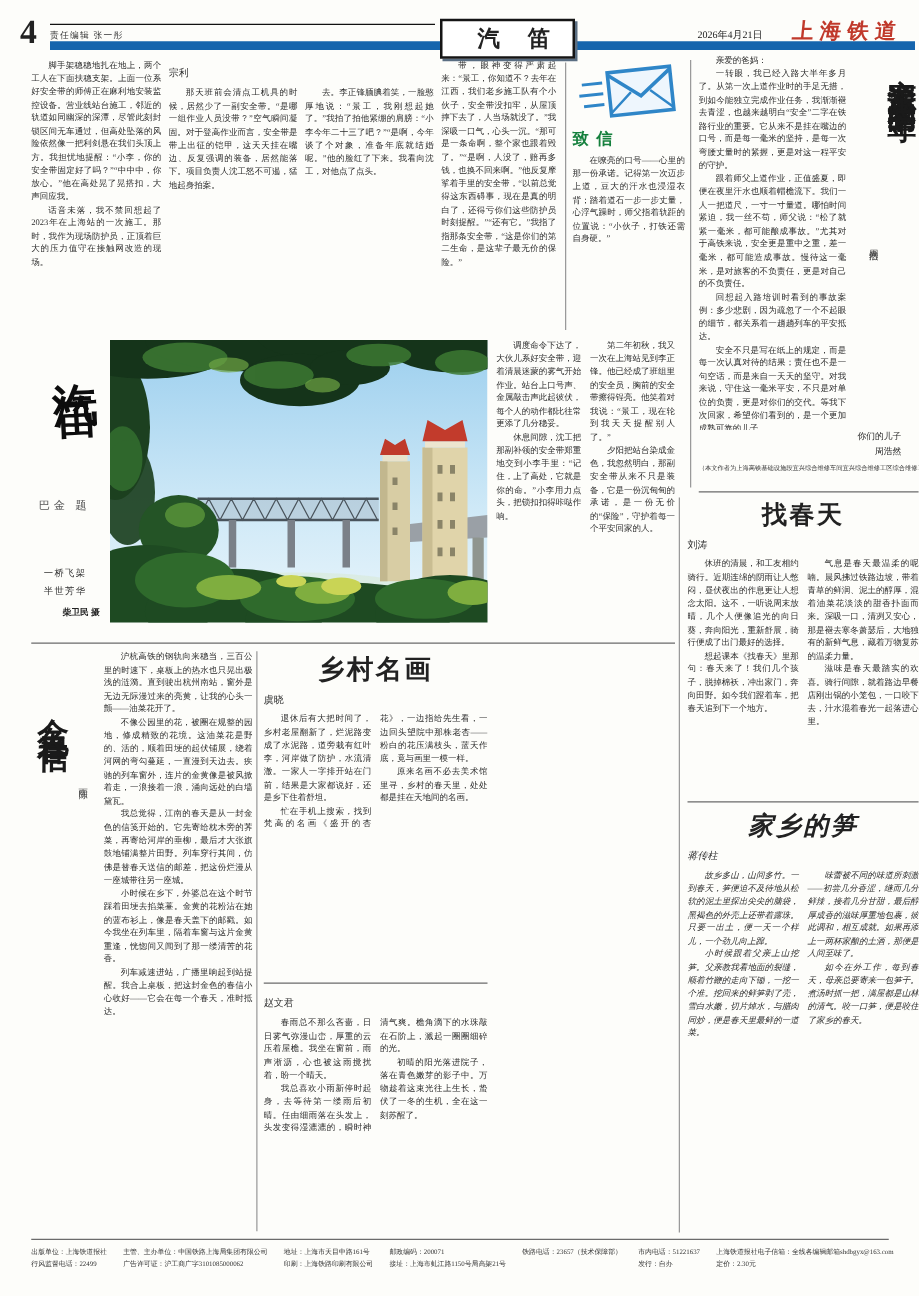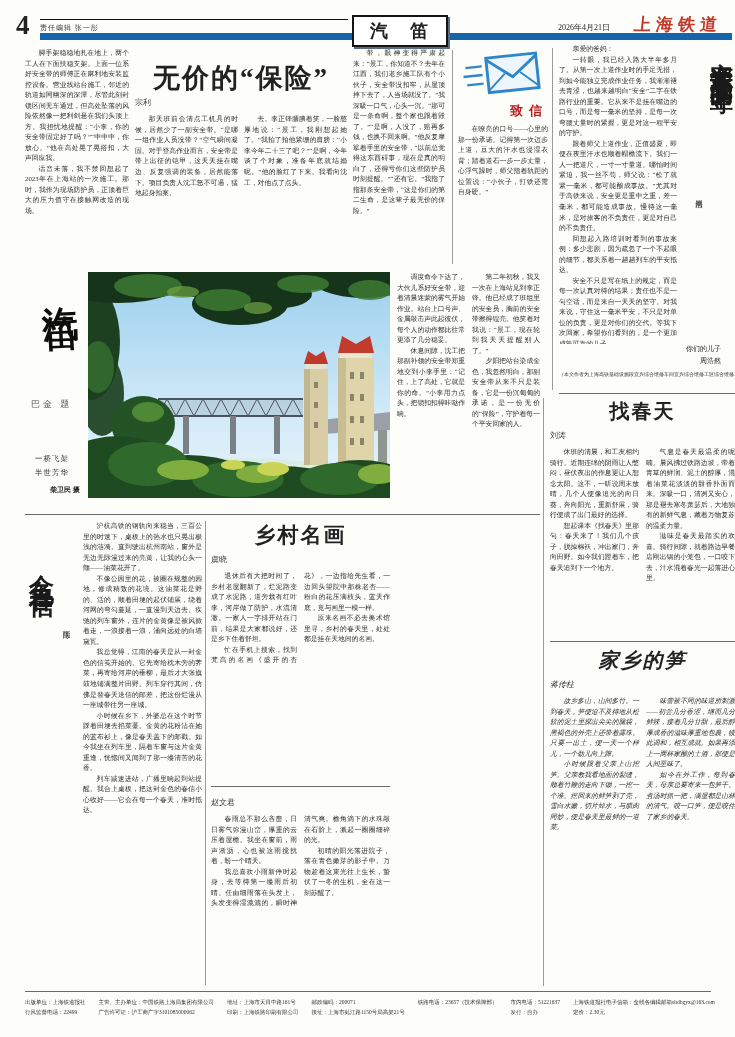--- a/index.html
+++ b/index.html
@@ -22,51 +22,50 @@
   .bt{font-size:6.8px;line-height:1.55;text-align:justify;color:#2c2c2c;overflow:hidden;}
   .para{margin:0;text-indent:2em;}
   .cols2{column-count:2;column-gap:7px;}
   .h-main{font-size:27px;font-weight:900;text-align:center;letter-spacing:2px;line-height:1.05;}
   .h-mid{font-size:21px;font-weight:900;text-align:center;letter-spacing:2px;}
   .h-sm{font-size:19px;font-weight:900;text-align:center;letter-spacing:2px;}
   .byline{font-size:8px;text-align:left;color:#333;margin:5px 0 6px 0;}
   .vtitle{writing-mode:vertical-rl;font-weight:900;color:#1a1a1a;}
   .vauthor{writing-mode:vertical-rl;font-size:7.5px;color:#444;}
   
-  .badge{color:#b91c1c;font-weight:900;font-size:13px;text-align:right;letter-spacing:6px;margin:2px 0 4px 0;}
+  .badge{color:#15803d;font-weight:900;font-size:13px;text-align:left;letter-spacing:6px;margin:2px 0 4px 0;}
   .signoff{font-size:7px;text-align:right;padding-right:14px;line-height:1.7;}
   .footnote{font-size:5px;color:#333;white-space:nowrap;overflow:hidden;margin-top:3px;}
   
   .calli{writing-mode:vertical-rl;font-size:36px;font-weight:900;letter-spacing:9px;transform:rotate(-3deg);color:#0d0d0d;}
   .calli-by{font-size:9px;color:#555;letter-spacing:3px;margin-top:10px;}
   .pcap{font-size:7.5px;color:#333;line-height:1.8;letter-spacing:1px;}
   .pcredit{font-size:7px;font-weight:bold;color:#222;margin-top:6px;margin-left:15px;}
   
   .footer{display:flex;gap:13px;font-size:5.5px;color:#333;line-height:1.8;}
   .footer .grp{white-space:nowrap;}
 </style>
 </head>
 <body>
 
 <div class="abs pageno" style="left:16px;top:12px;">4</div>
 <div class="abs edline" style="left:40px;top:19px;width:308px;">责任编辑 张一彤</div>
 <div class="abs band" style="left:40px;top:33px;width:692px;z-index:1;"></div>
-<div class="abs mastbox" style="left:352px;top:15px;width:92px;height:28px;">
+<div class="abs mastbox" style="left:352px;top:15px;width:92px;height:28px;padding-left:12px;">
   <span>汽　笛</span>
 </div>
 <div class="abs dateline" style="left:558px;top:22px;z-index:2;">2026年4月21日</div>
 <div class="abs papername" style="left:634px;top:13px;z-index:2;">上海铁道</div>
 
 <div class="abs" style="left:25px;top:48px;width:424px;height:218px;display:flex;gap:6px;">
   <div class="bt" style="width:104px;height:218px;">
       <p class="para">脚手架稳稳地扎在地上，两个工人在下面扶稳支架。上面一位系好安全带的师傅正在麻利地安装监控设备。营业线站台施工，邻近的轨道如同幽深的深潭，尽管此刻封锁区间无车通过，但高处坠落的风险依然像一把利剑悬在我们头顶上方。我担忧地提醒：“小李，你的安全带固定好了吗？”“中中中，你放心。”他在高处晃了晃搭扣，大声回应我。</p>
       <p class="para">话音未落，我不禁回想起了2023年在上海站的一次施工。那时，我作为现场防护员，正顶着巨大的压力值守在接触网改造的现场。</p>
     </div>
   <div style="width:212px;display:flex;flex-direction:column;">
-    <div class="h-main" style="margin-top:16px;">无价的“保险”</div>
     <div class="byline">宗利</div>
     <div style="display:flex;gap:6px;flex:1;overflow:hidden;">
       <div class="bt" style="width:103px;">
           <p class="para">那天班前会清点工机具的时候，居然少了一副安全带。“是哪一组作业人员没带？”空气瞬间凝固。对于登高作业而言，安全带是带上出征的铠甲，这天天挂在嘴边、反复强调的装备，居然能落下。项目负责人沈工怒不可遏，猛地起身拍案。</p>
         </div>
       <div class="bt" style="width:103px;">
           <p class="para">去。李正锋腼腆着笑，一脸憨厚地说：“景工，我刚想起她了。”我拍了拍他紧绷的肩膀：“小李今年二十三了吧？”“是啊，今年谈了个对象，准备年底就结婚呢。”他的脸红了下来。我看向沈工，对他点了点头。</p>
         </div>
     </div>
   </div>

